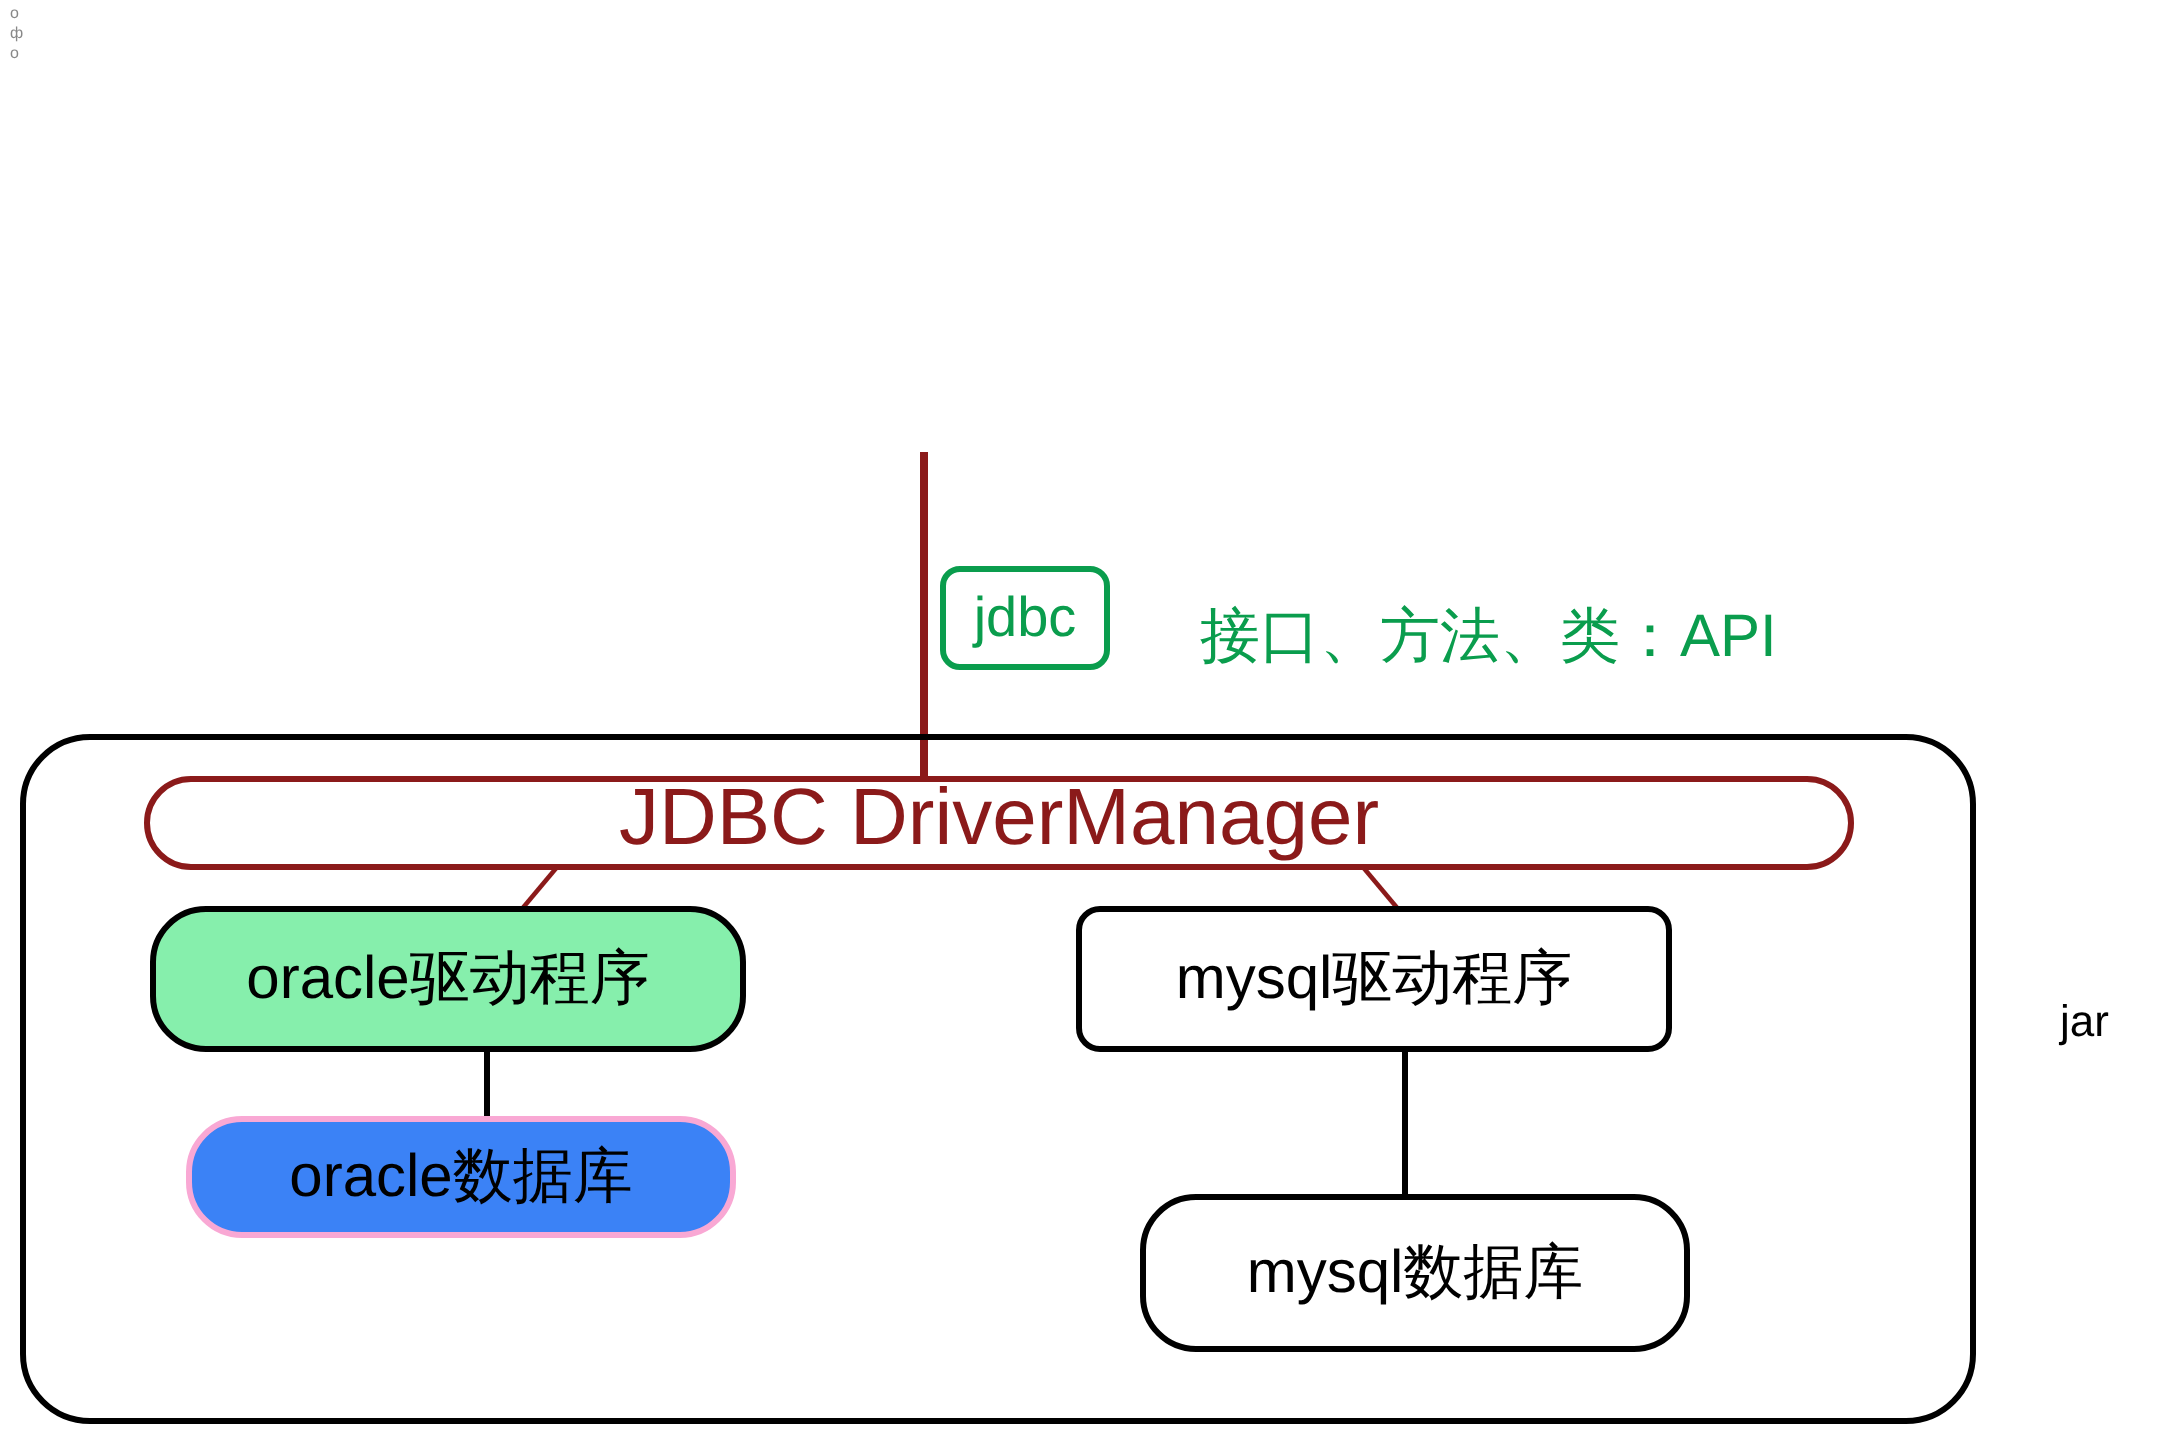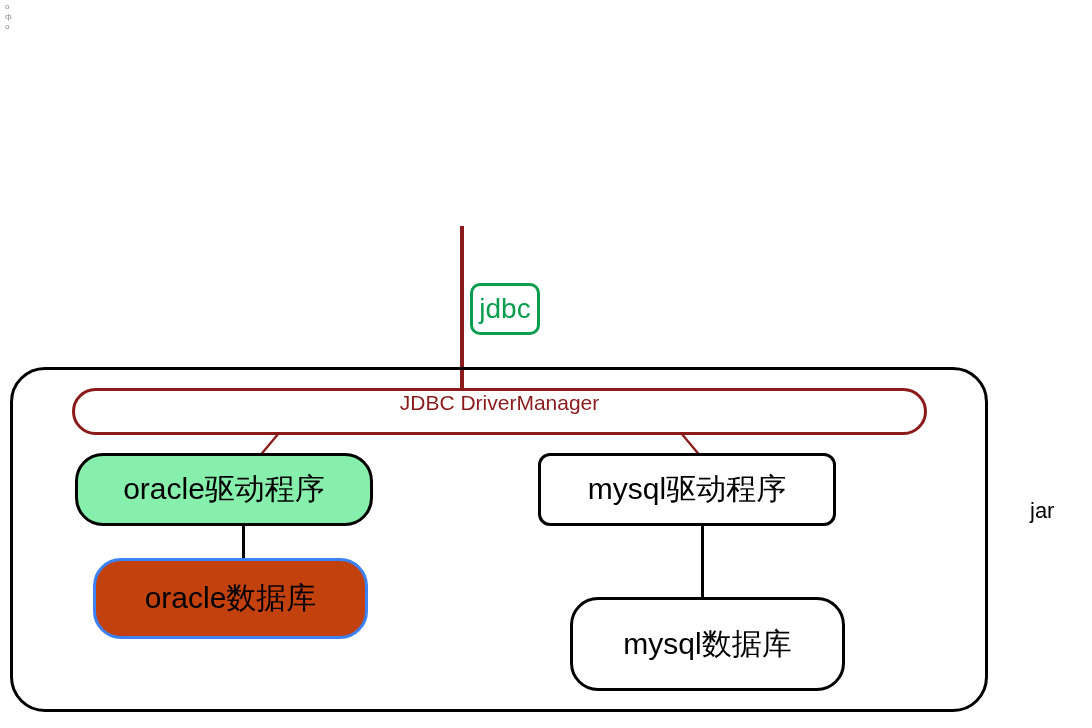--- a/index.html
+++ b/index.html
@@ -56,21 +56,21 @@
       width: 4px;
       height: 165px;
       background: #8b1a1a;
     }
     
     
     .jdbc-label-box {
       position: absolute;
       left: 470px;
       top: 283px;
-      width: 70px;
+      width: 85px;
       height: 52px;
       border: 3px solid #0a9d4d;
       border-radius: 10px;
       display: flex;
       align-items: center;
       justify-content: center;
       font-size: 28px;
       color: #0a9d4d;
       font-weight: 500;
     }
@@ -98,23 +98,23 @@
     
     .driver-manager {
       position: absolute;
       left: 72px;
       top: 388px;
       width: 855px;
       height: 47px;
       border: 3px solid #8b1a1a;
       border-radius: 28px;
       display: flex;
-      align-items: flex-start;
-      justify-content: center;
-      font-size: 21px;
+      align-items: flex-end;
+      justify-content: center;
+      font-size: 40px;
       color: #8b1a1a;
       z-index: 2;
       background: #fff;
     }
     
     
     .line-dm-oracle {
       position: absolute;
       left: 280px;
       top: 430px;
@@ -192,39 +192,39 @@
       height: 73px;
       background: #000;
     }
     
     
     .oracle-db {
       position: absolute;
       left: 93px;
       top: 558px;
       width: 275px;
-      height: 81px;
-      border: 3px solid #3b82f6;
-      border-radius: 28px;
-      display: flex;
-      align-items: center;
-      justify-content: center;
-      font-size: 30px;
-      color: #000;
-      background: #c2410c;
+      height: 61px;
+      border: 3px solid #f9a8d4;
+      border-radius: 28px;
+      display: flex;
+      align-items: center;
+      justify-content: center;
+      font-size: 30px;
+      color: #000;
+      background: #3b82f6;
       z-index: 3;
     }
     
     
     .mysql-db {
       position: absolute;
       left: 570px;
       top: 597px;
       width: 275px;
-      height: 94px;
+      height: 79px;
       border: 3px solid #000;
       border-radius: 28px;
       display: flex;
       align-items: center;
       justify-content: center;
       font-size: 30px;
       color: #000;
       background: #fff;
       z-index: 3;
     }
@@ -250,20 +250,21 @@
     <div>o</div>
   </div>
 
 
   <div class="line-java-to-jdbc"></div>
 
   <div class="jdbc-label-box">
     <span>jdbc</span>
   </div>
 
+  <div class="jdbc-desc">接口、方法、类：API</div>
 
   <div class="outer-container"></div>
 
   <div class="driver-manager">
     <span>JDBC DriverManager</span>
   </div>
 
   <div class="line-dm-oracle"></div>
   <div class="line-dm-mysql"></div>
 

